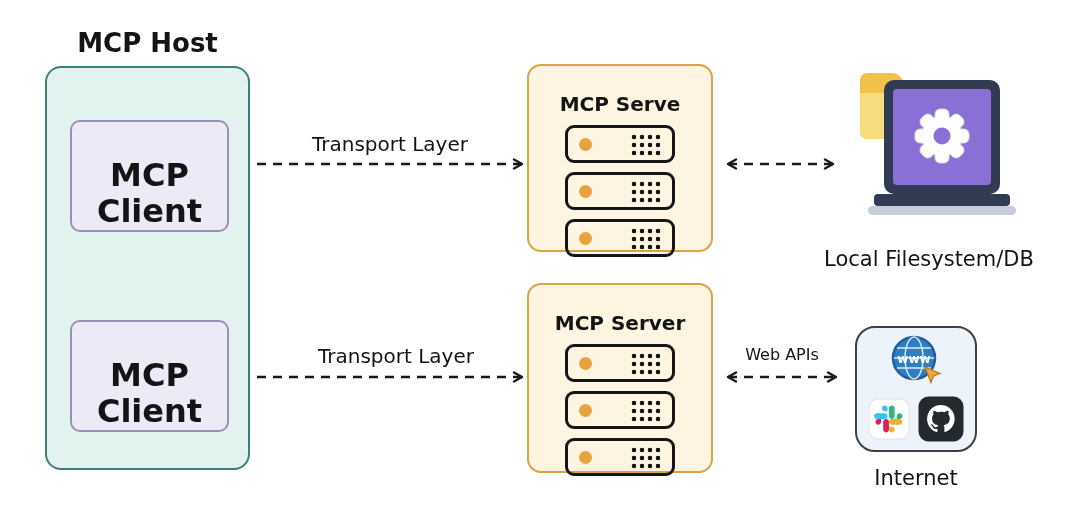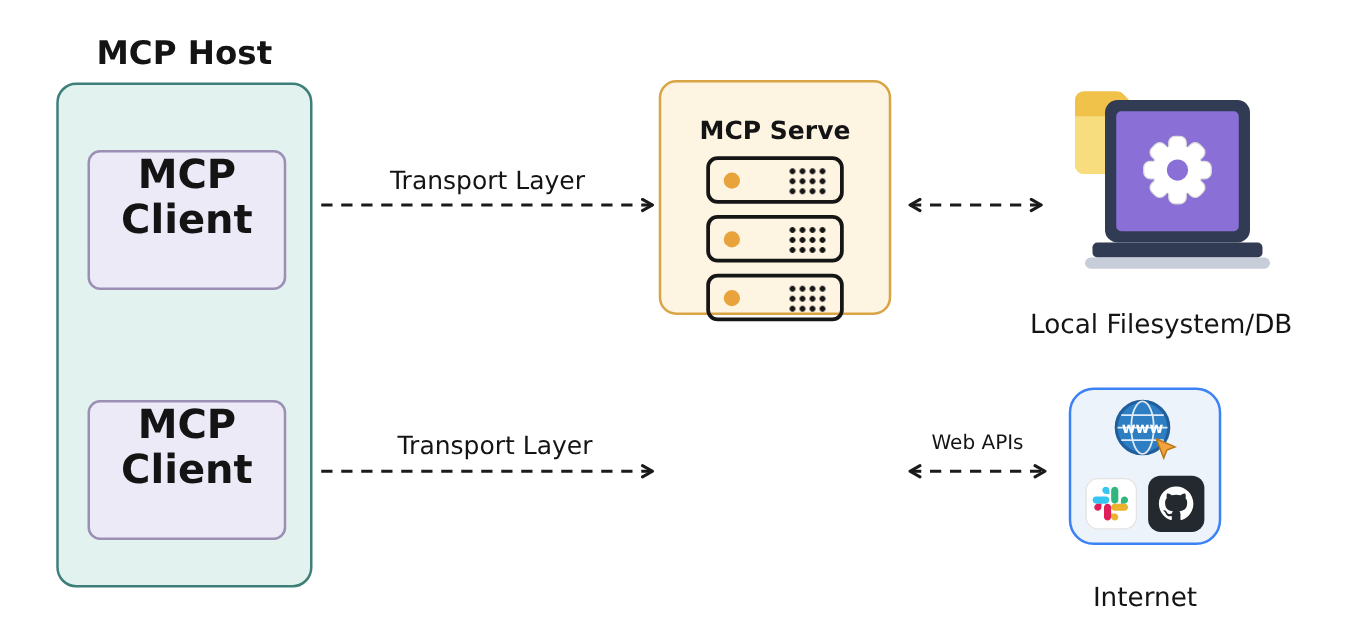--- a/index.html
+++ b/index.html
@@ -10,21 +10,21 @@
   .abs{position:absolute;}
   .lbl{font-weight:normal;white-space:nowrap;}
   .center-txt{transform:translate(-50%,-50%);}
 
   
   .host-title{left:45px;top:43px;width:205px;text-align:center;font-size:26px;font-weight:bold;transform:translateY(-50%);}
   .host-box{left:45px;top:66px;width:205px;height:404px;background:#e2f2ee;border:2px solid #3f7f79;border-radius:16px;box-sizing:border-box;}
   .client-box{
     position:absolute;left:23px;width:159px;height:112px;
     background:#edeaf7;border:2px solid #9b8fb5;border-radius:10px;box-sizing:border-box;
-    display:flex;flex-direction:column;align-items:center;justify-content:flex-start;
+    display:flex;flex-direction:column;align-items:center;justify-content:flex-end;
     font-size:32px;font-weight:bold;line-height:1.12;
   }
   .client-0{top:52px;} .client-1{top:252px;}
 
   
   .server-box{
     background:#fdf4e2;border:2px solid #d9a443;border-radius:14px;box-sizing:border-box;
     display:flex;flex-direction:column;align-items:center;padding-top:26px;
   }
   .server-0{left:527px;top:64px;width:186px;height:188px;}
@@ -43,21 +43,21 @@
   }
 
   
   .transport-0{left:390px;top:144px;font-size:20px;}
   .transport-1{left:396px;top:356px;font-size:20px;}
   .webapis{left:782px;top:354px;font-size:16px;}
   .fs-label{left:929px;top:259px;font-size:21px;}
   .internet-label{left:916px;top:462px;font-size:21px;margin-top:16px;}
 
   
-  .internet-box{left:855px;top:310px;width:122px;height:126px;background:#edf3fb;border:2px solid #3b82f6;border-radius:20px;box-sizing:border-box;}
+  .internet-box{left:855px;top:326px;width:122px;height:126px;background:#edf3fb;border:2px solid #404040;border-radius:20px;box-sizing:border-box;}
   .globe-svg{position:absolute;left:30px;top:4px;}
   .slack-svg{position:absolute;left:11px;top:70px;}
   .github-svg{position:absolute;left:61px;top:68px;}
 
   .arrow-layer{position:absolute;left:0;top:0;}
   .laptop-svg{left:842px;top:56px;}
 </style>
 </head>
 <body>
 
@@ -105,20 +105,37 @@
         <span class="rack-led"></span>
         <span class="rack-dots"></span>
       </div>
       <div class="rack">
         <span class="rack-led"></span>
         <span class="rack-dots"></span>
       </div>
     </div>
   </div>
 
+  <div class="abs server-box server-1">
+    <div class="server-title">MCP Server</div>
+    <div class="racks">
+      <div class="rack">
+        <span class="rack-led"></span>
+        <span class="rack-dots"></span>
+      </div>
+      <div class="rack">
+        <span class="rack-led"></span>
+        <span class="rack-dots"></span>
+      </div>
+      <div class="rack">
+        <span class="rack-led"></span>
+        <span class="rack-dots"></span>
+      </div>
+    </div>
+  </div>
 
   <svg class="abs laptop-svg" width="176" height="180" viewBox="0 0 176 180">
     <g>
       <path d="M18,24 a7,7 0 0 1 7,-7 h26 a8,8 0 0 1 6,2.5 l7,7.5 h54 a7,7 0 0 1 7,7 v42 a7,7 0 0 1 -7,7 h-93 a7,7 0 0 1 -7,-7 z" fill="#f0c24a"></path>
       <path d="M18,37 h107 v39 a7,7 0 0 1 -7,7 h-93 a7,7 0 0 1 -7,-7 z" fill="#f8dd7e"></path>
     </g>
     <g>
       <rect x="42" y="24" width="116" height="114" rx="10" fill="#323b54"></rect>
       <rect x="51" y="33" width="98" height="96" rx="4" fill="#8a70d6"></rect>
       <rect x="32" y="138" width="136" height="12" rx="4" fill="#323b54"></rect>

